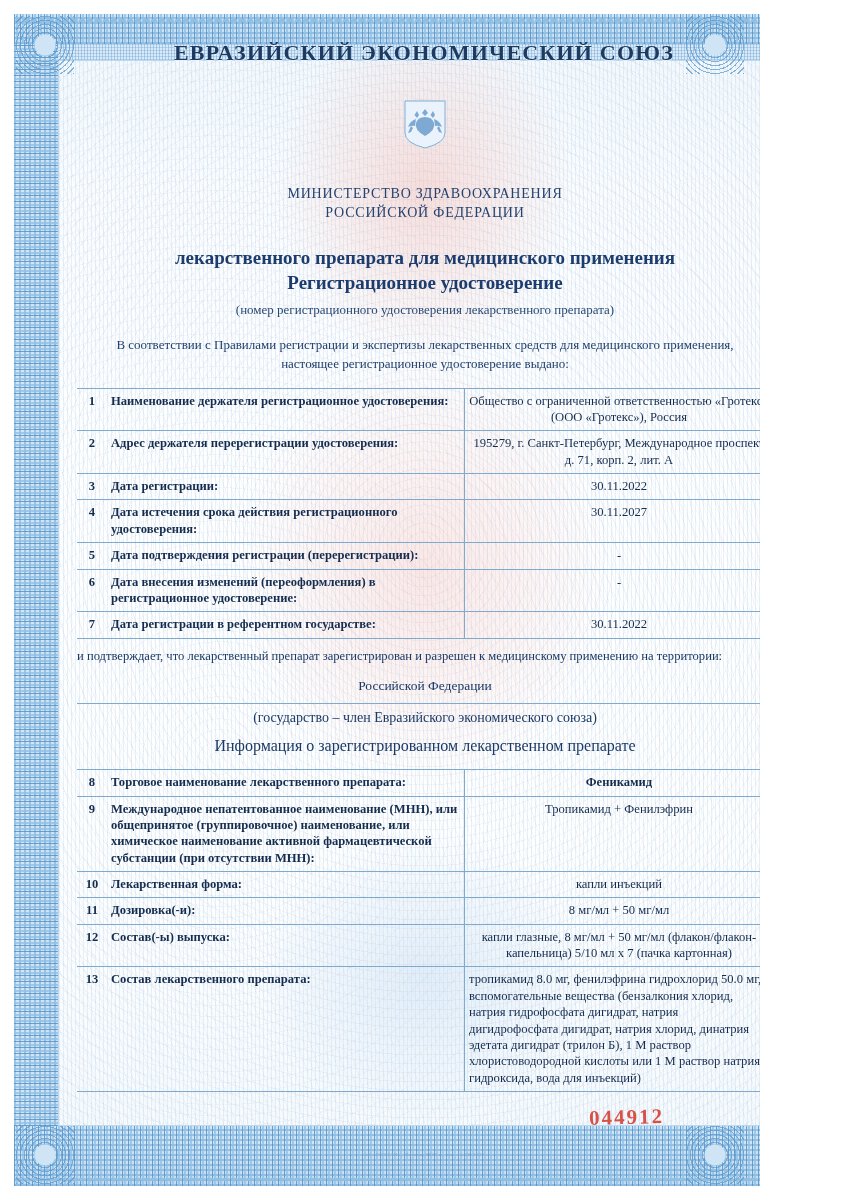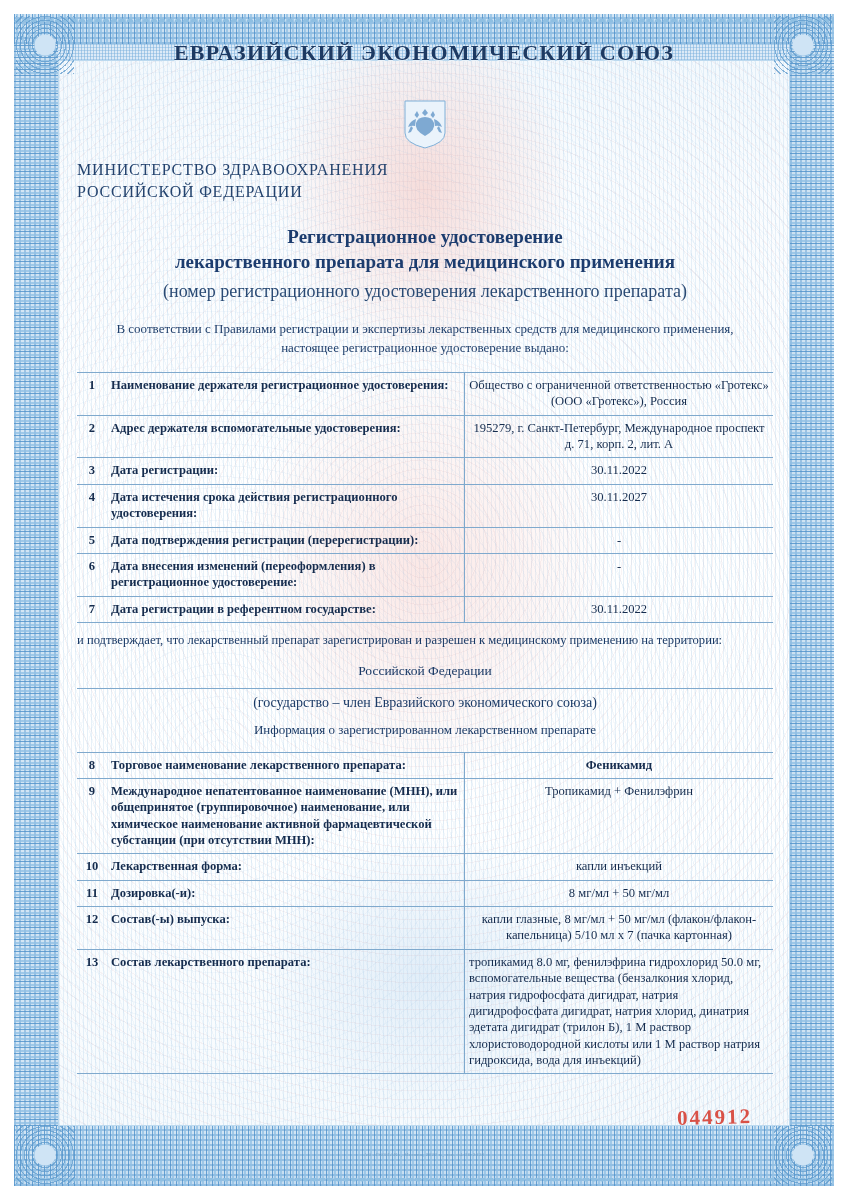--- a/index.html
+++ b/index.html
@@ -6,21 +6,21 @@
   body{
     width:848px;height:1200px;
     background:#ffffff;
     font-family:"Liberation Serif", serif;
     overflow:hidden;
   }
 
   
   .sheet{
     position:relative;
-    width:848px;height:1200px;
+    width:760px;height:1200px;
     background:#ffffff;
     overflow:hidden;
   }
 
   
   .frame-outer{
     position:absolute;left:14px;top:14px;
     width:820px;height:1172px;
     box-sizing:border-box;
     border:1px solid #9cc2e0;
@@ -122,37 +122,37 @@
     z-index:5;
     padding:0 18px;box-sizing:border-box;
   }
 
   .emblem{
     margin:38px auto 0;width:44px;height:50px;
     display:block;
   }
 
   .ministry{
-    margin-top:10px;
-    font-size:16px;color:#24436e;letter-spacing:.8px;line-height:1.35;
+    text-align:center;margin-top:36px;
+    font-size:14px;color:#24436e;letter-spacing:.8px;line-height:1.35;
   }
 
   .doc-title{
     text-align:center;margin-top:22px;
     font-size:19px;font-weight:bold;color:#1c3c6e;line-height:1.32;
   }
   .doc-number{
     text-align:center;margin-top:2px;
     font-size:17px;font-weight:bold;color:#16325c;
     text-decoration:underline;
     text-underline-offset:3px;
   }
   .doc-number-caption{
     text-align:center;margin-top:7px;
-    font-size:18px;color:#2a4a74;
+    font-size:13px;color:#2a4a74;
   }
 
   .intro{
     margin:18px 16px 0;
     text-align:center;
     font-size:13px;color:#203f6b;line-height:1.45;
   }
 
   
   table.reg{
@@ -180,21 +180,21 @@
     margin:9px 0 0;font-size:12.6px;color:#1b3a66;line-height:1.4;
   }
   .mid-center{
     text-align:center;font-size:13.5px;color:#1b3a66;margin-top:13px;
   }
   .mid-rule{
     border-top:1px solid #7fa9cd;margin-top:9px;padding-top:6px;
     text-align:center;font-size:14px;color:#1b3a66;
   }
   .mid-info{
-    text-align:center;font-size:13px;color:#1b3a66;margin-top:11px;margin-bottom:8px;
+    text-align:center;font-size:16px;color:#1b3a66;margin-top:11px;margin-bottom:8px;
   }
 
   .serial{
     position:absolute;right:96px;top:1105px;
     font-family:"Liberation Serif", serif;
     font-size:21px;font-weight:bold;letter-spacing:2px;
     color:#d63b2f;opacity:.88;
     transform:rotate(-1.5deg);
     z-index:9;
   }
@@ -255,37 +255,37 @@
           <path d="M36 27 l3 7 -3 -1 -2 -4 z"></path>
         </g>
       </svg>
 
       <div class="ministry">
         <div>МИНИСТЕРСТВО ЗДРАВООХРАНЕНИЯ</div>
         <div>РОССИЙСКОЙ ФЕДЕРАЦИИ</div>
       </div>
 
       <div class="doc-title">
+        <div>лекарственного препарата для медицинского применения</div>
         <div>Регистрационное удостоверение</div>
-        <div>лекарственного препарата для медицинского применения</div>
       </div>
       <div class="doc-number-caption">(номер регистрационного удостоверения лекарственного препарата)</div>
 
       <div class="intro">В соответствии с Правилами регистрации и экспертизы лекарственных средств для медицинского применения, настоящее регистрационное удостоверение выдано:</div>
 
       <table class="reg">
         <tbody>
           <tr>
             <td class="num">1</td>
             <td class="lbl">Наименование держателя регистрационное удостоверения:</td>
             <td class="val">Общество с ограниченной ответственностью «Гротекс» (ООО «Гротекс»), Россия</td>
           </tr>
           <tr>
             <td class="num">2</td>
-            <td class="lbl">Адрес держателя вспомогательные удостоверения:</td>
+            <td class="lbl">Адрес держателя перерегистрации удостоверения:</td>
             <td class="val">195279, г. Санкт-Петербург, Международное проспект д. 71, корп. 2, лит. А</td>
           </tr>
           <tr>
             <td class="num">3</td>
             <td class="lbl">Дата регистрации:</td>
             <td class="val">30.11.2022</td>
           </tr>
           <tr>
             <td class="num">4</td>
             <td class="lbl">Дата истечения срока действия регистрационного удостоверения:</td>

